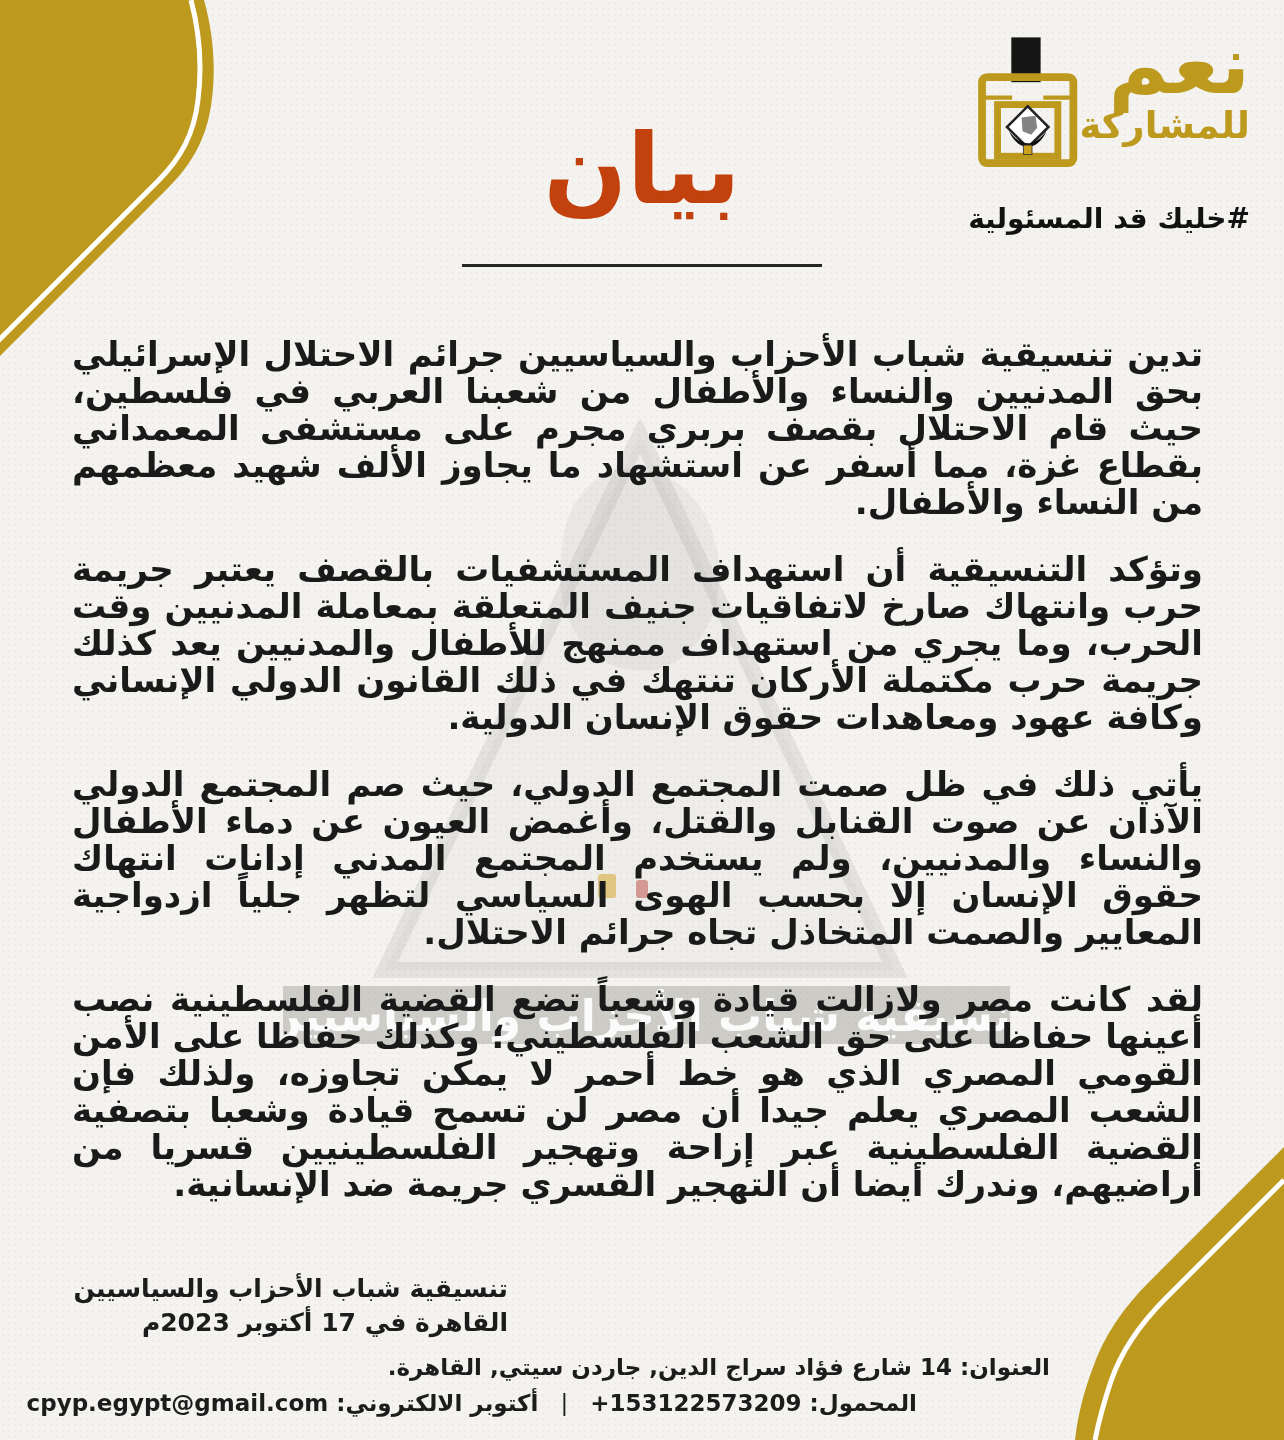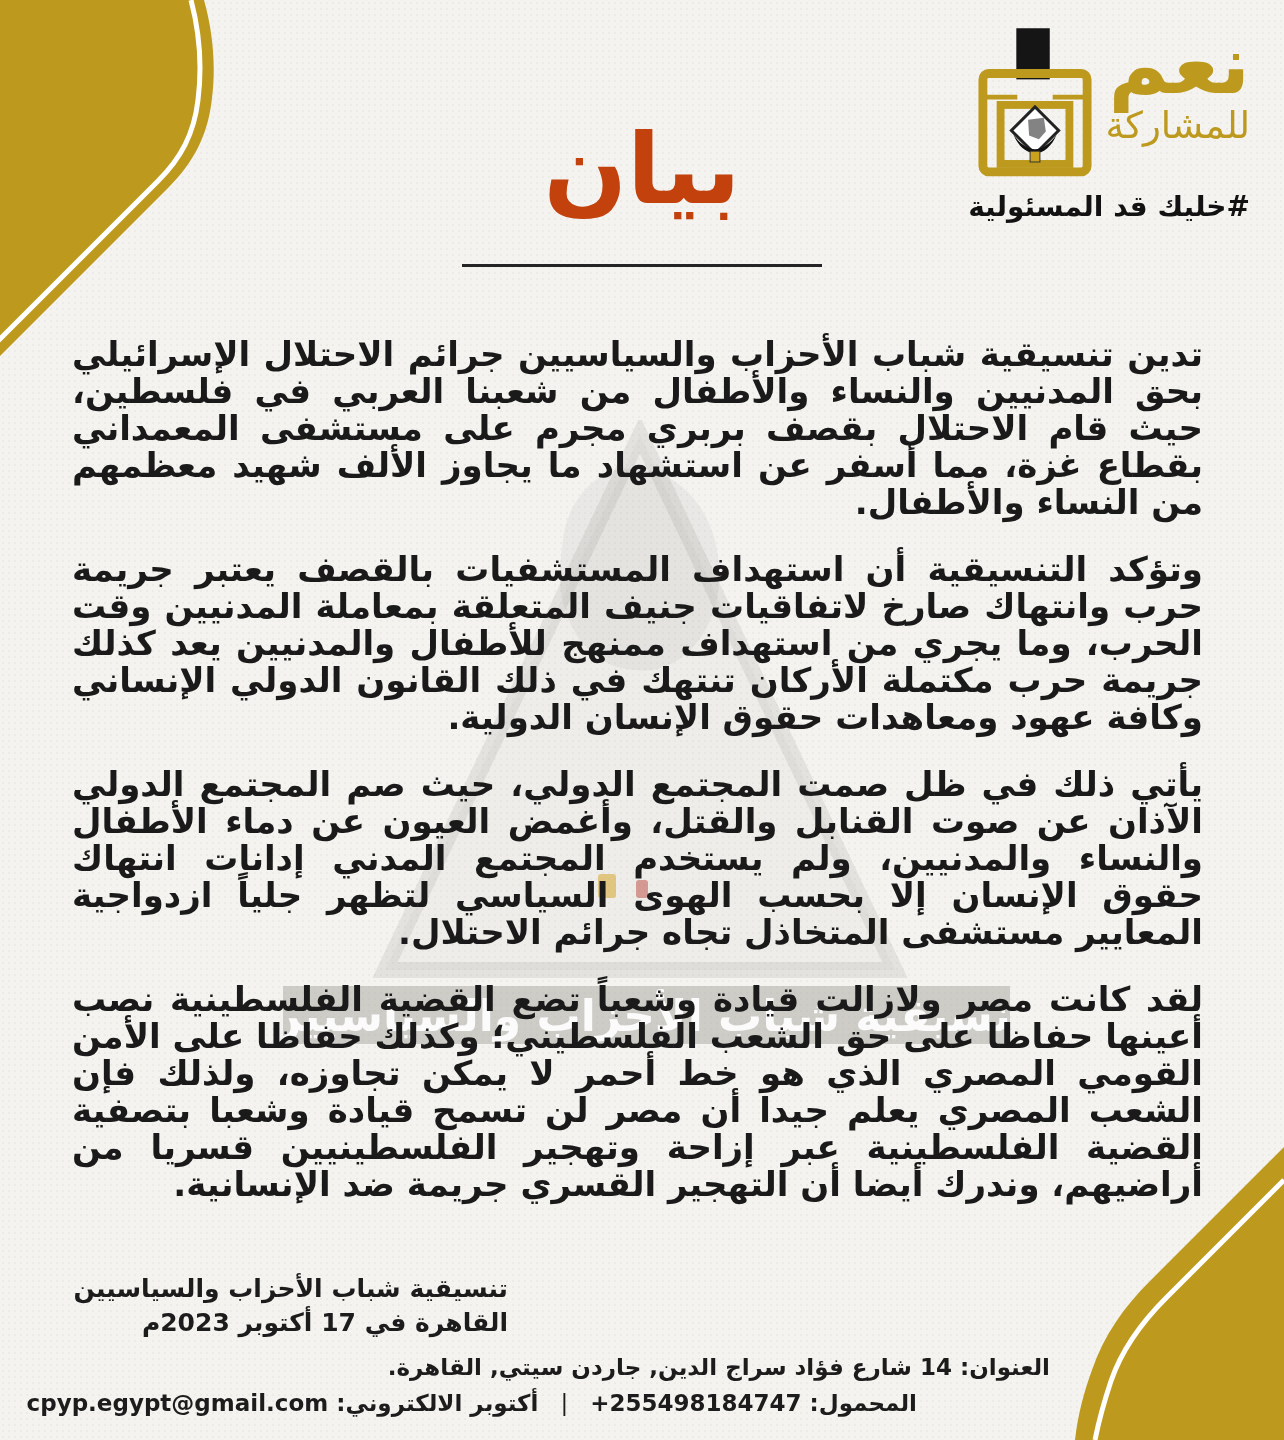--- a/index.html
+++ b/index.html
@@ -18,22 +18,22 @@
   .corner-tl { position:absolute; top:0; left:0; z-index:1; }
   .corner-br { position:absolute; right:0; bottom:0; z-index:1; }
   .gold-fill { fill:var(--gold,#bd9a1e); }
   .white-stroke { stroke:#ffffff; stroke-width:5; fill:none; }
   .gold-stroke { stroke:var(--gold,#bd9a1e); fill:none; }
   
   .logo { position:absolute; top:26px; right:34px; width:274px; z-index:2; }
   .logo-top { display:flex; align-items:flex-start; }
   .logo-words { flex:1; text-align:right; }
   .logo-yes { font-size:82px; font-weight:900; color:var(--gold); line-height:78px; }
-  .logo-sub { font-size:37px; font-weight:400; color:var(--gold); line-height:40px; margin-top:2px; }
-  .logo-hash { direction:rtl; text-align:right; font-size:28px; font-weight:900; color:#121212; margin-top:12px; white-space:nowrap; }
+  .logo-sub { font-size:37px; font-weight:700; color:var(--gold); line-height:40px; margin-top:2px; }
+  .logo-hash { direction:rtl; text-align:right; font-size:28px; font-weight:900; color:#121212; margin-top:24px; white-space:nowrap; }
   
   .title { position:absolute; top:112px; left:0; right:0; text-align:center;
            font-size:98px; font-weight:900; color:#c2410c; z-index:2; }
   .title-line { position:absolute; top:264px; left:50%; transform:translateX(-50%);
                 width:360px; height:3px; background:#242424; z-index:2; }
   
   .body { position:absolute; top:336px; left:72px; right:81px; z-index:2;
           direction:rtl; text-align:justify; font-size:34px; font-weight:700;
           color:var(--text); line-height:37px; }
   .body p { margin:0 0 30px; }
@@ -107,34 +107,34 @@
     </div>
     <div class="logo-hash">#خليك قد المسئولية</div>
   </div>
 
   <div class="title">بيان</div>
   <div class="title-line"></div>
 
   <div class="body">
     <p>تدين تنسيقية شباب الأحزاب والسياسيين جرائم الاحتلال الإسرائيلي بحق المدنيين والنساء والأطفال من شعبنا العربي في فلسطين، حيث قام الاحتلال بقصف بربري مجرم على مستشفى المعمداني بقطاع غزة، مما أسفر عن استشهاد ما يجاوز الألف شهيد معظمهم من النساء والأطفال.</p>
     <p>وتؤكد التنسيقية أن استهداف المستشفيات بالقصف يعتبر جريمة حرب وانتهاك صارخ لاتفاقيات جنيف المتعلقة بمعاملة المدنيين وقت الحرب، وما يجري من استهداف ممنهج للأطفال والمدنيين يعد كذلك جريمة حرب مكتملة الأركان تنتهك في ذلك القانون الدولي الإنساني وكافة عهود ومعاهدات حقوق الإنسان الدولية.</p>
-    <p>يأتي ذلك في ظل صمت المجتمع الدولي، حيث صم المجتمع الدولي الآذان عن صوت القنابل والقتل، وأغمض العيون عن دماء الأطفال والنساء والمدنيين، ولم يستخدم المجتمع المدني إدانات انتهاك حقوق الإنسان إلا بحسب الهوى السياسي لتظهر جلياً ازدواجية المعايير مستشفى المتخاذل تجاه جرائم الاحتلال.</p>
+    <p>يأتي ذلك في ظل صمت المجتمع الدولي، حيث صم المجتمع الدولي الآذان عن صوت القنابل والقتل، وأغمض العيون عن دماء الأطفال والنساء والمدنيين، ولم يستخدم المجتمع المدني إدانات انتهاك حقوق الإنسان إلا بحسب الهوى السياسي لتظهر جلياً ازدواجية المعايير والصمت المتخاذل تجاه جرائم الاحتلال.</p>
     <p>لقد كانت مصر ولازالت قيادة وشعباً تضع القضية الفلسطينية نصب أعينها حفاظا على حق الشعب الفلسطيني؛ وكذلك حفاظا على الأمن القومي المصري الذي هو خط أحمر لا يمكن تجاوزه، ولذلك فإن الشعب المصري يعلم جيدا أن مصر لن تسمح قيادة وشعبا بتصفية القضية الفلسطينية عبر إزاحة وتهجير الفلسطينيين قسريا من أراضيهم، وندرك أيضا أن التهجير القسري جريمة ضد الإنسانية.</p>
   </div>
 
   <div class="signature">
     <div>تنسيقية شباب الأحزاب والسياسيين</div>
     <div>القاهرة في 17 أكتوبر 2023م</div>
   </div>
 
   <div class="footer-line1">
     <span>العنوان:</span>
     <span>14 شارع فؤاد سراج الدين, جاردن سيتي, القاهرة.</span>
   </div>
   <div class="footer-line2">
     <span>المحمول:</span>
-    <span dir="ltr">+255498184747</span>
+    <span dir="ltr">+153122573209</span>
     <span class="footer-sep">|</span>
     <span>أكتوبر الالكتروني:</span>
     <span dir="ltr">cpyp.egypt@gmail.com</span>
   </div>
 
 </div>
 
 </body></html>

